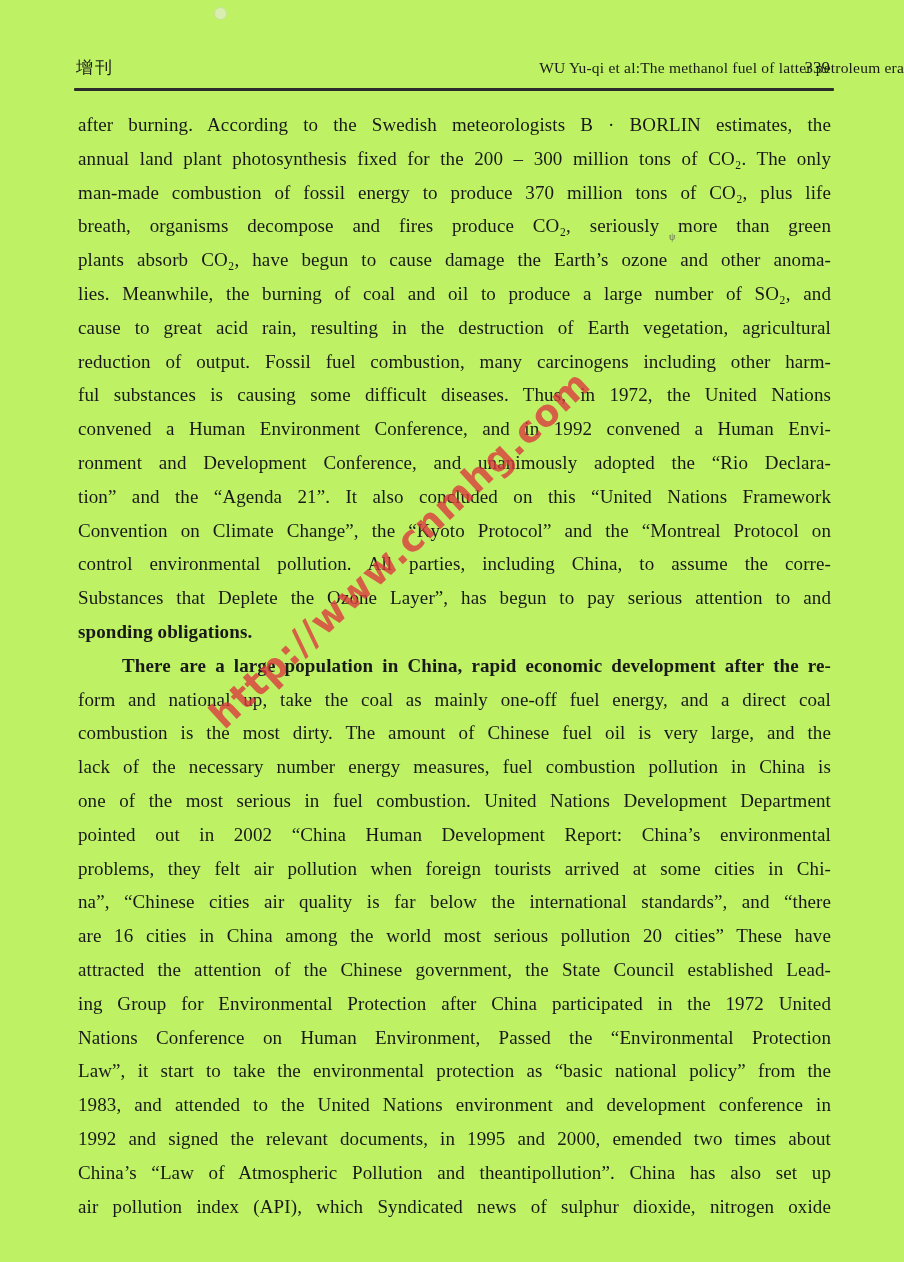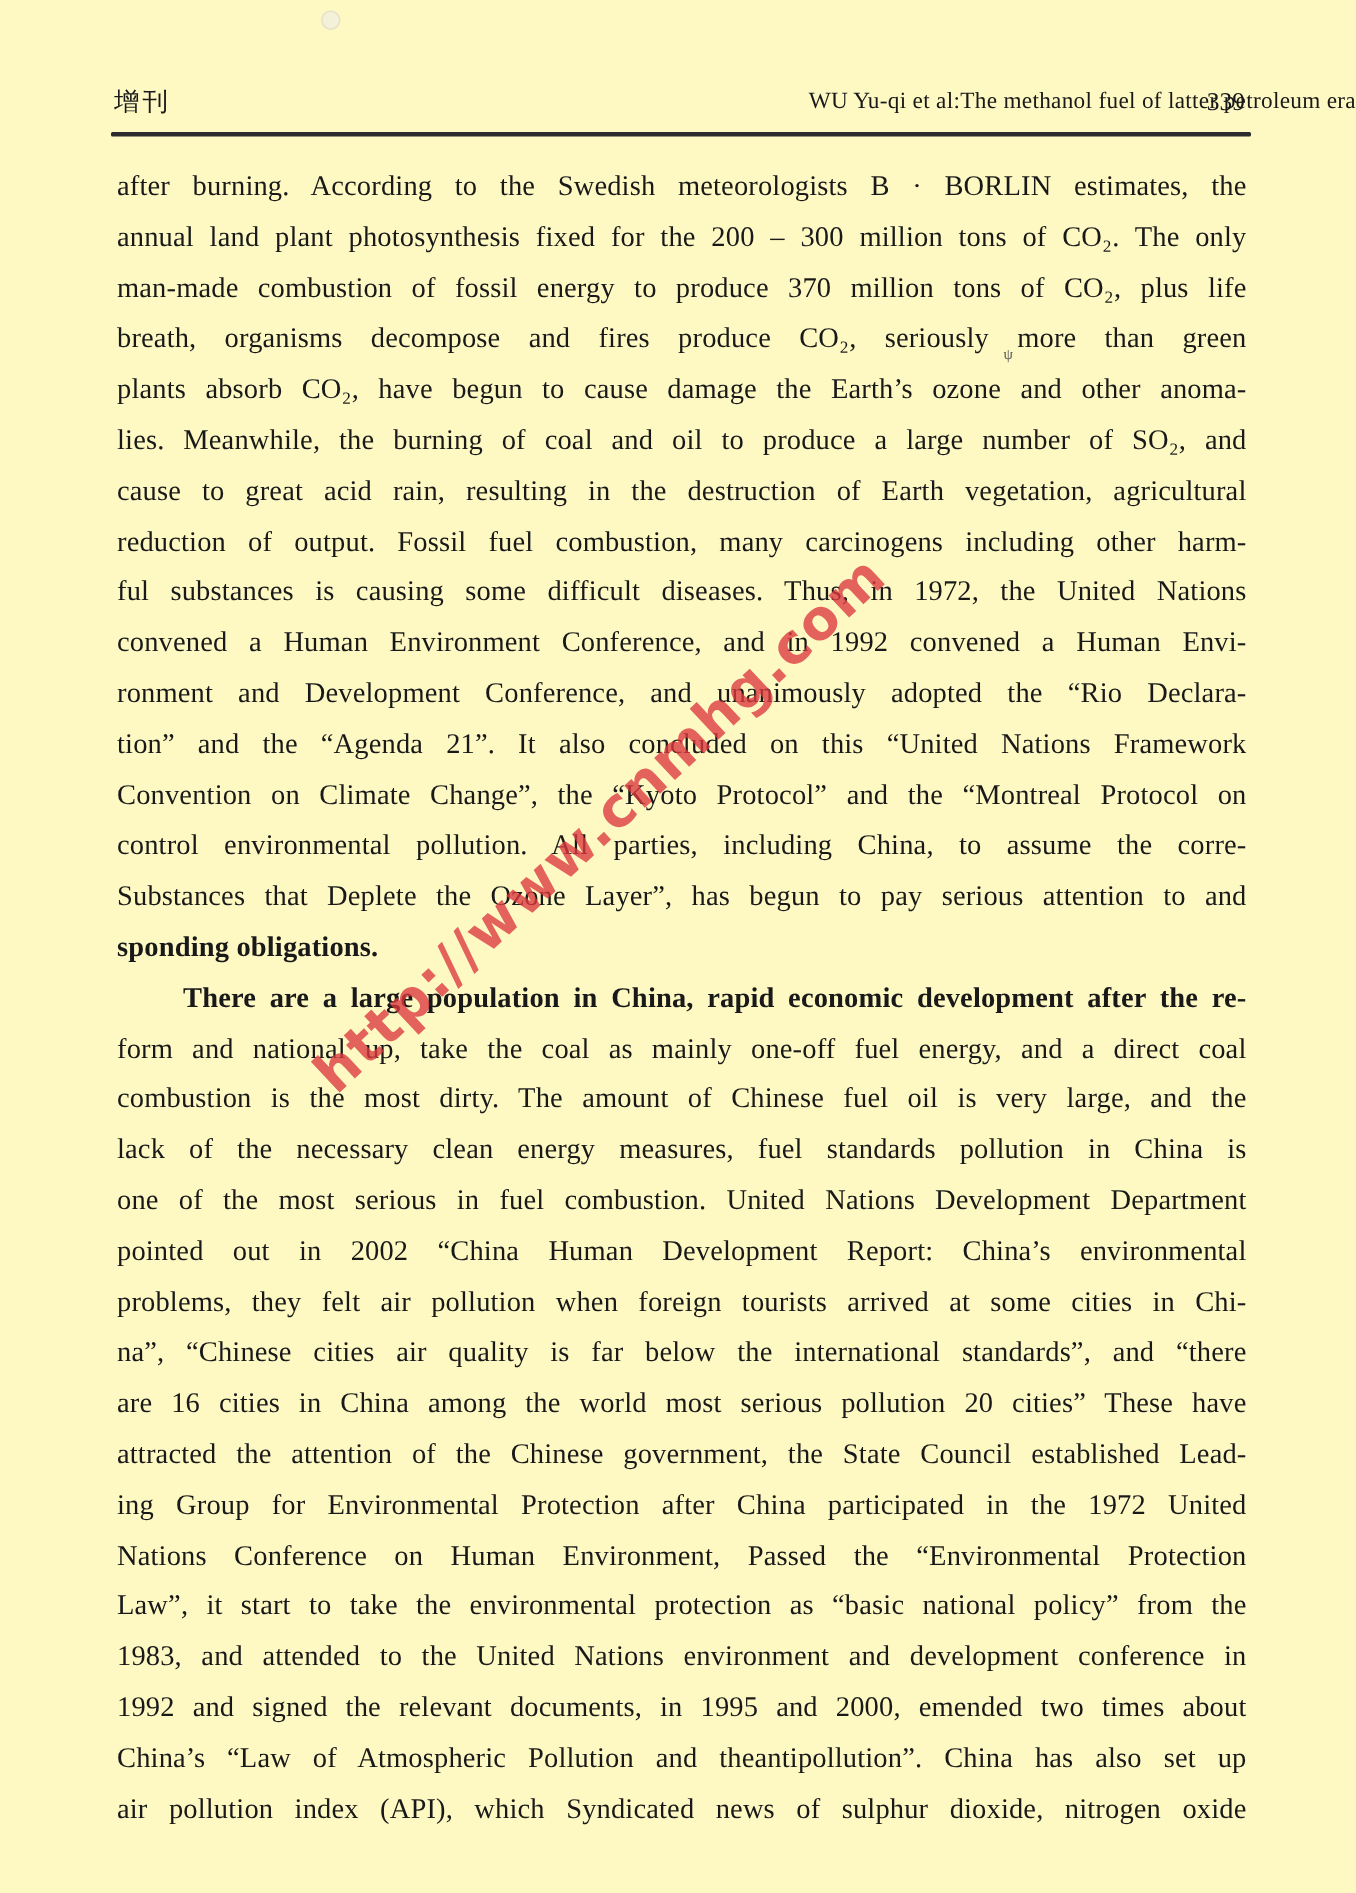--- a/index.html
+++ b/index.html
@@ -5,21 +5,21 @@
   html, body { margin: 0; padding: 0; }
   body {
     width: 904px; height: 1262px;
     background: #ffffff;
     font-family: "Liberation Serif", "DejaVu Serif", serif;
     position: relative;
     overflow: hidden;
   }
   .page {
     position: absolute; inset: 0;
-    background: #fef9c3;
+    background: #bef264;
     color: #191919;
     overflow: hidden;
   }
   
   .hdr-journal {
     position: absolute; left: 76px; top: 56px;
     font-size: 17px; letter-spacing: 2px;
   }
   .hdr-title {
     position: absolute; left: 0; right: 0; top: 59px;
@@ -93,21 +93,21 @@
       <div class="line">convened a Human Environment Conference, and in 1992 convened a Human Envi-</div>
       <div class="line">ronment and Development Conference, and unanimously adopted the “Rio Declara-</div>
       <div class="line">tion” and the “Agenda 21”. It also concluded on this “United Nations Framework</div>
       <div class="line">Convention on Climate Change”, the “Kyoto Protocol” and the “Montreal Protocol on</div>
       <div class="line">control environmental pollution. All parties, including China, to assume the corre-</div>
       <div class="line">Substances that Deplete the Ozone Layer”, has begun to pay serious attention to and</div>
       <div class="line no-just">sponding obligations.</div>
       <div class="line indent">There are a large population in China, rapid economic development after the re-</div>
       <div class="line">form and national up, take the coal as mainly one-off fuel energy, and a direct coal</div>
       <div class="line">combustion is the most dirty. The amount of Chinese fuel oil is very large, and the</div>
-      <div class="line">lack of the necessary clean energy measures, fuel standards pollution in China is</div>
+      <div class="line">lack of the necessary number energy measures, fuel combustion pollution in China is</div>
       <div class="line">one of the most serious in fuel combustion. United Nations Development Department</div>
       <div class="line">pointed out in 2002 “China Human Development Report: China’s environmental</div>
       <div class="line">problems, they felt air pollution when foreign tourists arrived at some cities in Chi-</div>
       <div class="line">na”, “Chinese cities air quality is far below the international standards”, and “there</div>
       <div class="line">are 16 cities in China among the world most serious pollution 20 cities” These have</div>
       <div class="line">attracted the attention of the Chinese government, the State Council established Lead-</div>
       <div class="line">ing Group for Environmental Protection after China participated in the 1972 United</div>
       <div class="line">Nations Conference on Human Environment, Passed the “Environmental Protection</div>
       <div class="line">Law”, it start to take the environmental protection as “basic national policy” from the</div>
       <div class="line">1983, and attended to the United Nations environment and development conference in</div>

